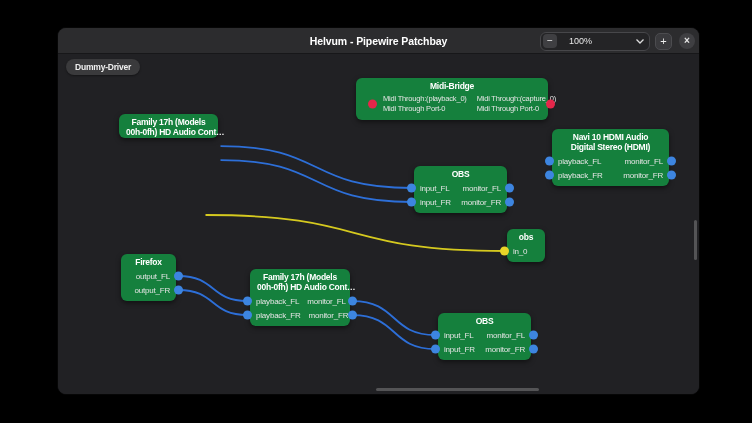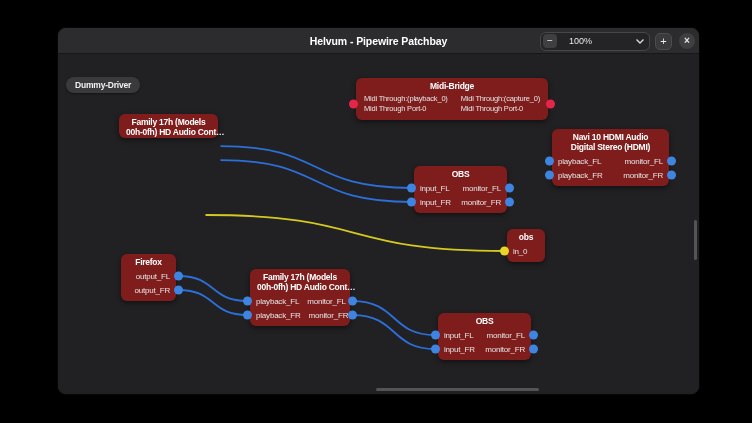--- a/index.html
+++ b/index.html
@@ -33,24 +33,24 @@
                color:#e8e8e8; font-size:10px; line-height:15px; text-align:center;
                font-weight:700; cursor:pointer; margin-left:2px; }
 
   
   .canvas { position:relative; width:100%; height:342px; background:#212124; }
   #wire-layer { position:absolute; left:0; top:0; z-index:1; pointer-events:none; }
 
   .drv-btn { position:absolute; z-index:2; background:#3a3a3c; color:#f0f0f0;
              font-size:8.5px; font-weight:700; border-radius:8px; padding:3px 9px;
              letter-spacing:-.2px; box-shadow:0 1px 2px rgba(0,0,0,.4); cursor:pointer; }
-  #b-dummy { left:8px; top:23px; }
+  #b-dummy { left:8px; top:5px; }
   #b-freewheel { left:8px; top:24px; }
 
-  .node { position:absolute; z-index:2; background:#7f1d1d; border-radius:6px;
+  .node { position:absolute; z-index:2; background:#15803d; border-radius:6px;
           color:#e4e4e4; box-shadow:0 2px 5px rgba(0,0,0,.5); cursor:grab; }
   .node-title { font-weight:700; color:#fff; text-align:center; font-size:8.5px;
                 padding:3px 7px 1px; line-height:1.18; letter-spacing:-.25px;
                 white-space:nowrap; }
   .node-body { padding:1px 6px 4px; }
   .port-row { position:relative; display:flex; align-items:center; height:14px;
               justify-content:space-between; gap:8px; }
   .plabel { font-size:8px; letter-spacing:-.2px; white-space:nowrap; cursor:crosshair; }
   .plabel.r { margin-left:auto; text-align:right; }
   .dot { position:absolute; width:9px; height:9px; border-radius:50%;
@@ -67,21 +67,21 @@
   #n-navi    { left:494px; top:75px;  width:117px; }
   #n-obs-mid { left:356px; top:112px; width:93px; }
   #n-gnome   { left:85px;  top:139px; width:60px; }
   #n-obs-sm  { left:449px; top:175px; width:38px; }
   #n-firefox { left:63px;  top:200px; width:55px; }
   #n-fam-bot { left:192px; top:215px; width:100px; }
   #n-obs-bot { left:380px; top:259px; width:93px; }
 
   
   .midi-row { position:relative; display:flex; justify-content:space-between;
-              gap:10px; padding:1px 2px 2px; }
+              gap:10px; padding:1px 2px 2px;margin-left:19px; }
   .midi-col { font-size:7.5px; line-height:1.3; letter-spacing:-.2px; white-space:nowrap; }
   .midi-row .dot { top:50%; }
 
   
   .vscroll { position:absolute; z-index:4; left:636px; top:166px; width:3px;
              height:40px; background:#545456; border-radius:2px; cursor:pointer; }
   .hscroll { position:absolute; z-index:4; left:318px; top:334px; width:163px;
              height:3px; background:#545456; border-radius:2px; cursor:pointer; }
 </style>
 </head>

